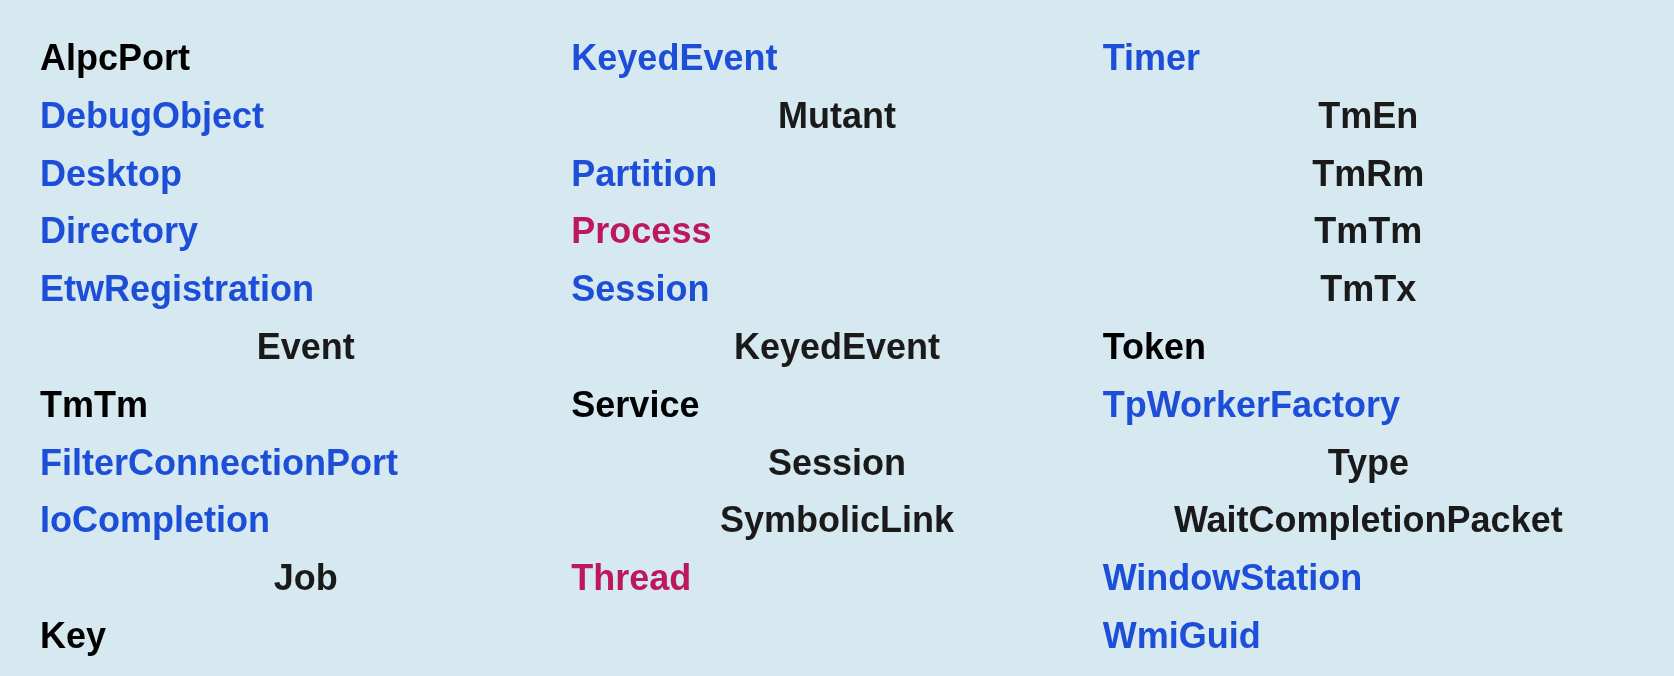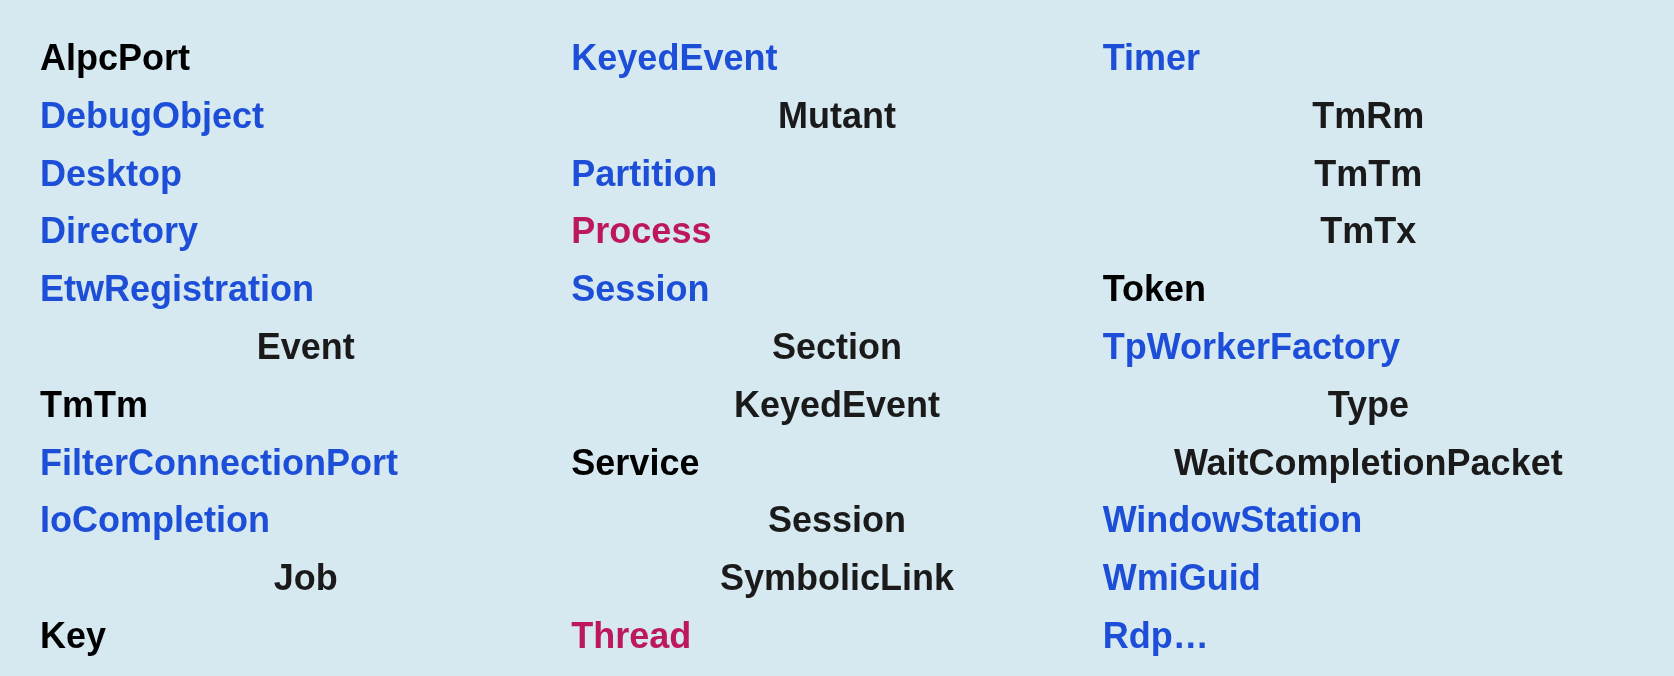--- a/index.html
+++ b/index.html
@@ -52,29 +52,29 @@
       <span class="item blue">IoCompletion</span>
       <span class="item black">Job</span>
       <span class="item orange">Key</span>
     </div>
     <div class="column">
       <span class="item blue">KeyedEvent</span>
       <span class="item black">Mutant</span>
       <span class="item blue">Partition</span>
       <span class="item red">Process</span>
       <span class="item blue">Session</span>
-      <span class="item black">Section</span>
       <span class="item black">KeyedEvent</span>
       <span class="item orange">Service</span>
       <span class="item black">Session</span>
       <span class="item black">SymbolicLink</span>
       <span class="item red">Thread</span>
     </div>
     <div class="column">
       <span class="item blue">Timer</span>
+      <span class="item black">TmEn</span>
       <span class="item black">TmRm</span>
       <span class="item black">TmTm</span>
       <span class="item black">TmTx</span>
       <span class="item orange">Token</span>
       <span class="item blue">TpWorkerFactory</span>
       <span class="item black">Type</span>
       <span class="item black">WaitCompletionPacket</span>
       <span class="item blue">WindowStation</span>
       <span class="item blue">WmiGuid</span>
       <span class="item blue">Rdp…</span>

